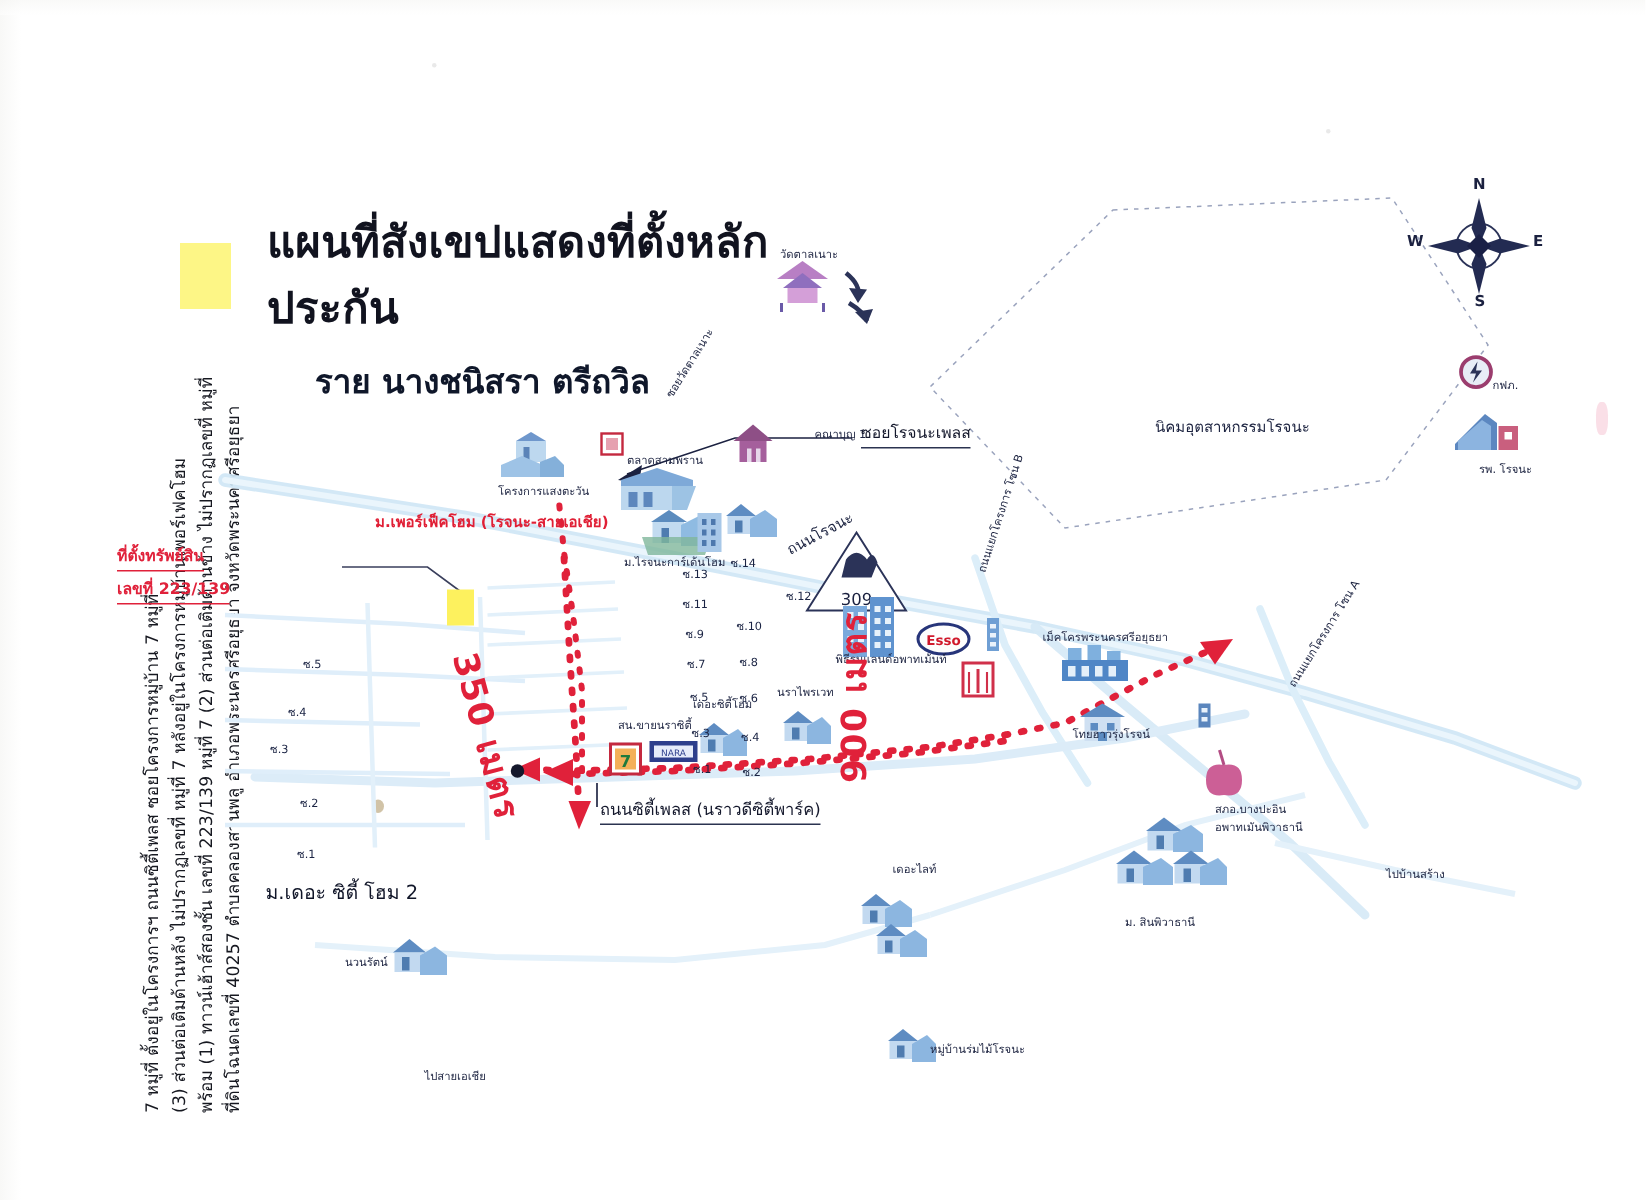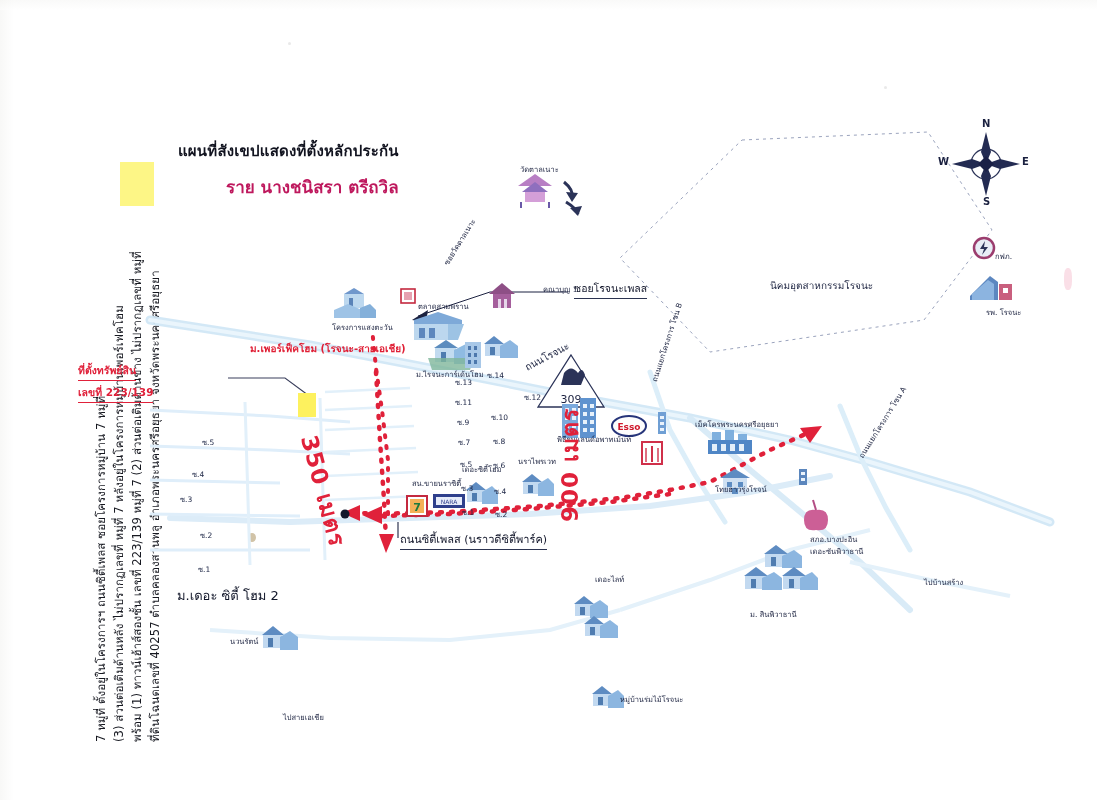--- a/index.html
+++ b/index.html
@@ -13,24 +13,24 @@
 
   
   .scan-edge-left{position:absolute;left:0;top:0;width:14px;height:800px;
     background:linear-gradient(to right,#f2f2f0,#ffffff);opacity:.55;}
   .scan-edge-top{position:absolute;left:0;top:0;width:1097px;height:10px;
     background:linear-gradient(to bottom,#f4f4f2,#ffffff);opacity:.5;}
   .speck{position:absolute;background:#cfcfcf;border-radius:50%;opacity:.45;}
 
   
   .title-block{position:absolute;left:178px;top:140px;width:420px;}
-  .title-line1{font-size:15px;font-weight:bold;color:#11131f;letter-spacing:.2px;
+  .title-line1{font-size:29px;font-weight:bold;color:#11131f;letter-spacing:.2px;
     line-height:1.5;}
-  .title-line2{font-size:17px;font-weight:bold;color:#be185d;margin-top:12px;
-    margin-left:48px;line-height:1.5;}
+  .title-line2{font-size:22px;font-weight:bold;color:#0f172a;margin-top:12px;
+    margin-left:32px;line-height:1.5;}
 
   
   .hl-note{position:absolute;left:120px;top:162px;width:34px;height:44px;
     background:#fdf67f;opacity:.95;}
 
   
   .vtext{position:absolute;transform-origin:0 0;transform:rotate(-90deg);
     white-space:nowrap;font-size:11.5px;color:#161820;letter-spacing:.1px;}
   .vtext.v1{left:146px;top:742px;}
   .vtext.v2{left:128px;top:742px;}
@@ -467,21 +467,21 @@
         <div class="lbl md" style="left: 373px; top: 253px; transform: rotate(-28deg); transform-origin: 0px 0px;">ถนนโรจนะ</div>
         <div class="lbl sm" style="left: 500px; top: 270px; transform: rotate(-72deg); transform-origin: 0px 0px;">ถนนแยกโครงการ โซน B</div>
         <div class="lbl sm" style="left: 707px; top: 345px; transform: rotate(-58deg); transform-origin: 0px 0px;">ถนนแยกโครงการ โซน A</div>
         <div class="lbl md" style="left: 620px; top: 170px;">นิคมอุตสาหกรรมโรจนะ</div>
         <div class="lbl sm" style="left: 845px; top: 142px;">กฟภ.</div>
         <div class="lbl sm" style="left: 836px; top: 198px;">รพ. โรจนะ</div>
         <div class="lbl sm" style="left: 407px; top: 325px;">พิธีรมแลนด์อพาทเม้นท์</div>
         <div class="lbl sm" style="left: 545px; top: 310px;">เม็คโครพระนครศรีอยุธยา</div>
         <div class="lbl sm" style="left: 565px; top: 375px;">โทยฮาวรุ่งโรจน์</div>
         <div class="lbl sm" style="left: 660px; top: 425px;">สภอ.บางปะอิน</div>
-        <div class="lbl sm" style="left: 660px; top: 437px;">เดอะซันพิวาธานี</div>
+        <div class="lbl sm" style="left: 660px; top: 437px;">อพาทเมันพิวาธานี</div>
         <div class="lbl sm" style="left: 600px; top: 500px;">ม. สินพิวาธานี</div>
         <div class="lbl sm" style="left: 774px; top: 468px;">ไปบ้านสร้าง</div>
         <div class="lbl sm" style="left: 262px; top: 369px;">สน.ขายนราซิตี้</div>
         <div class="lbl sm" style="left: 312px; top: 355px;">เดอะซิตี้โฮม</div>
         <div class="lbl sm" style="left: 368px; top: 347px;">นราไพรเวท</div>
         <div class="lbl sm" style="left: 425px; top: 465px; padding-left: 20px;">เดอะไลท์</div>
         <div class="lbl sm" style="left: 470px; top: 585px;">หมู่บ้านร่มไม้โรจนะ</div>
         <div class="lbl sm" style="left: 80px; top: 527px;">นวนรัตน์</div>
         <div class="lbl sm" style="left: 133px; top: 603px;">ไปสายเอเชีย</div>
         <div class="lbl lg" style="left: 27px; top: 478px;">ม.เดอะ ซิตี้ โฮม 2</div>

